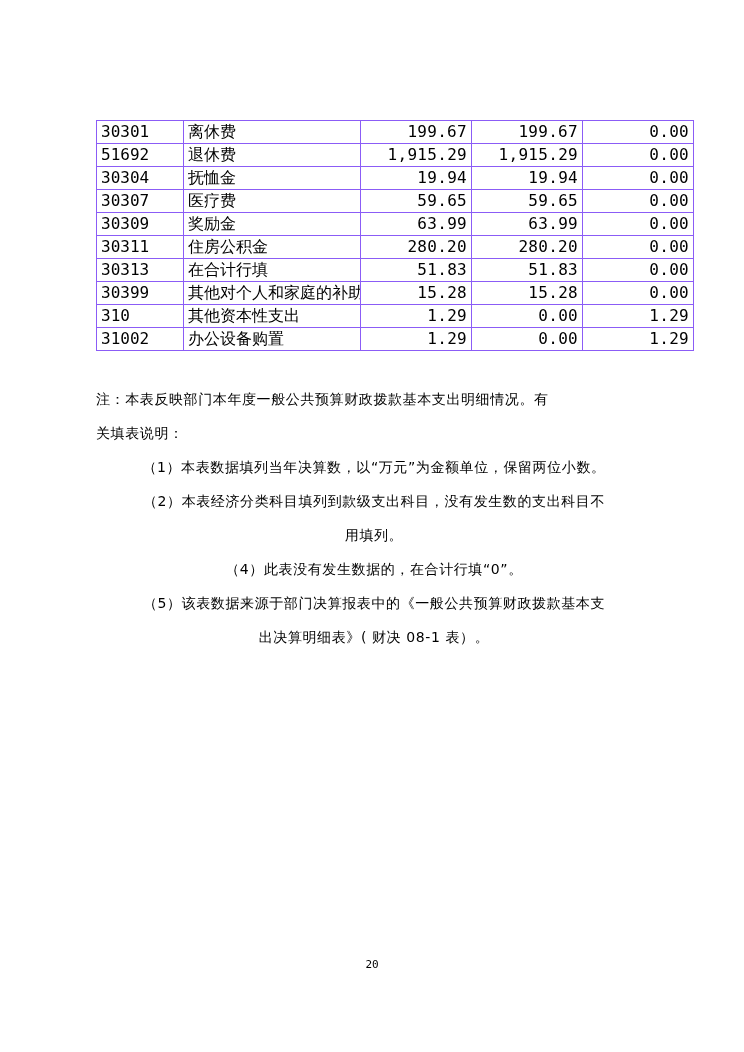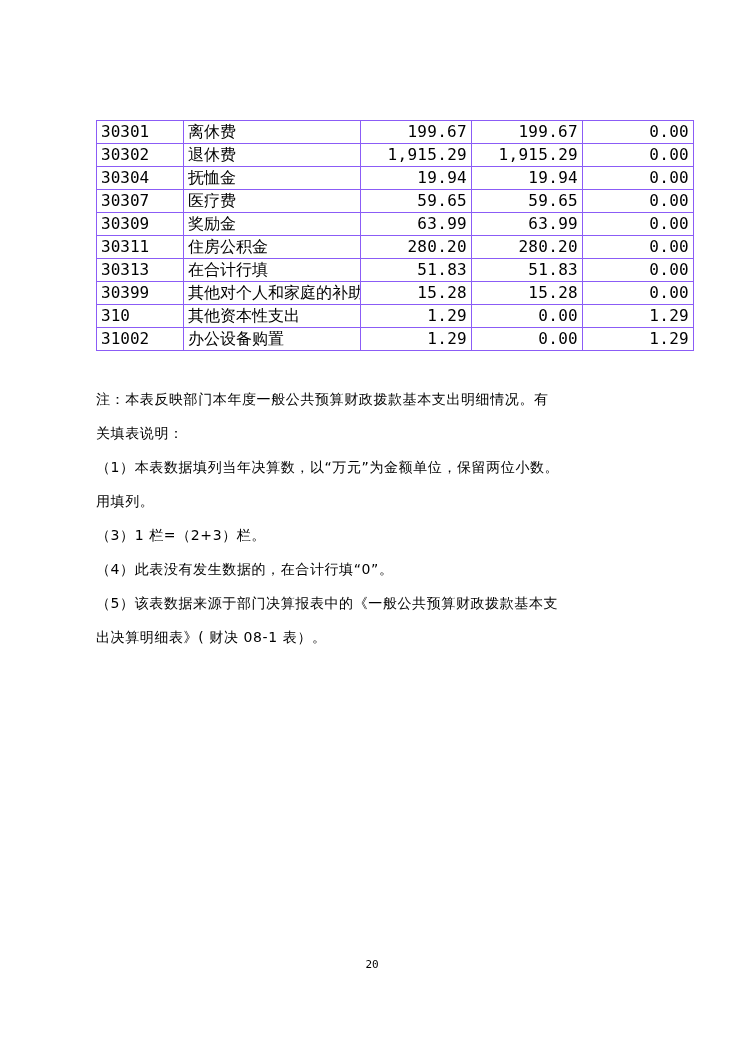--- a/index.html
+++ b/index.html
@@ -77,20 +77,21 @@
   }
   .notes p {
     margin: 0;
     text-indent: 0;
   }
   .note-head {
     text-indent: 0;
   }
   .note-item {
     text-indent: 0;
+    text-align: center;
   }
   
   .page-number {
     position: absolute;
     left: 0;
     top: 958px;
     width: 744px;
     text-align: center;
     font-size: 11px;
     font-family: "DejaVu Sans Mono", "Liberation Mono", monospace;
@@ -105,21 +106,21 @@
     <table class="fin">
       <tbody>
         <tr>
           <td class="code">30301</td>
           <td class="name">离休费</td>
           <td class="num">199.67</td>
           <td class="num">199.67</td>
           <td class="num">0.00</td>
         </tr>
         <tr>
-          <td class="code">30302</td>
+          <td class="code">51692</td>
           <td class="name">退休费</td>
           <td class="num">1,915.29</td>
           <td class="num">1,915.29</td>
           <td class="num">0.00</td>
         </tr>
         <tr>
           <td class="code">30304</td>
           <td class="name">抚恤金</td>
           <td class="num">19.94</td>
           <td class="num">19.94</td>
@@ -175,22 +176,22 @@
           <td class="num">1.29</td>
         </tr>
       </tbody>
     </table>
   </div>
 
   <div class="notes">
     <p class="note-head">注：本表反映部门本年度一般公共预算财政拨款基本支出明细情况。有</p>
     <p class="note-head">关填表说明：</p>
     <p class="note-item">（1）本表数据填列当年决算数，以“万元”为金额单位，保留两位小数。</p>
+    <p class="note-item">（2）本表经济分类科目填列到款级支出科目，没有发生数的支出科目不</p>
     <p class="note-item">用填列。</p>
-    <p class="note-item">（3）1 栏=（2+3）栏。</p>
     <p class="note-item">（4）此表没有发生数据的，在合计行填“0”。</p>
     <p class="note-item">（5）该表数据来源于部门决算报表中的《一般公共预算财政拨款基本支</p>
     <p class="note-item">出决算明细表》( 财决 08-1 表）。</p>
   </div>
 
   <div class="page-number">20</div>
 
 </div>
 
 </body></html>

